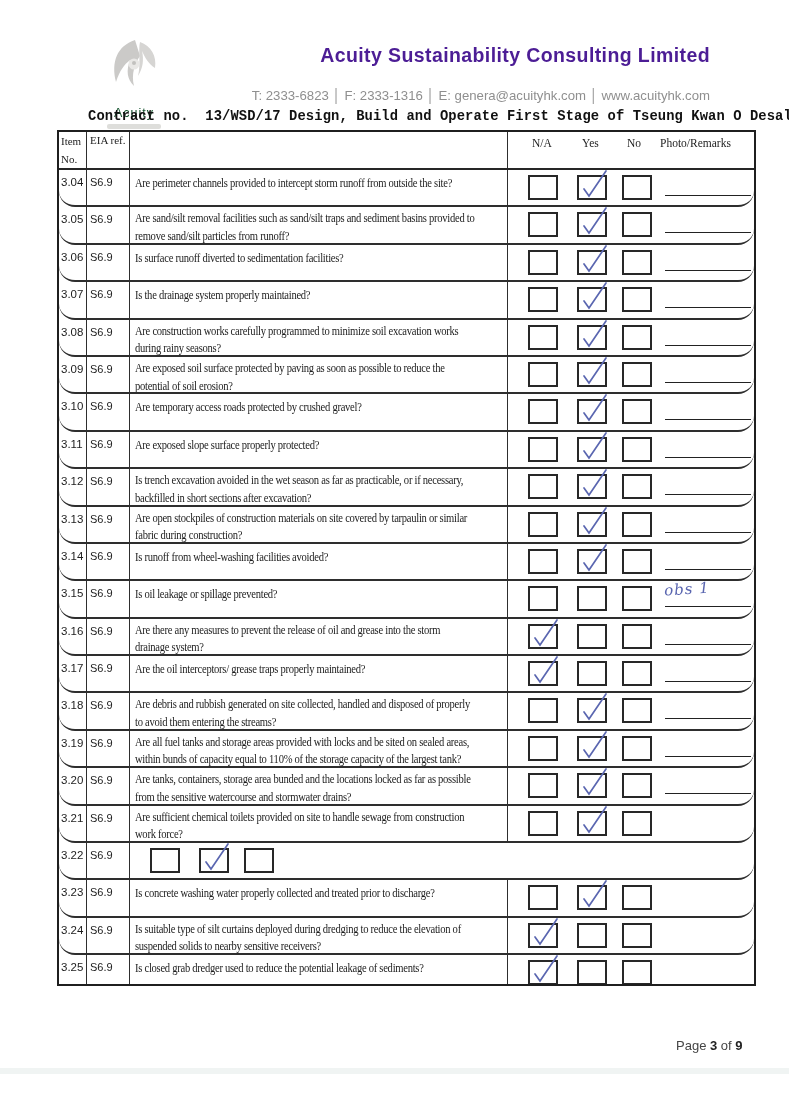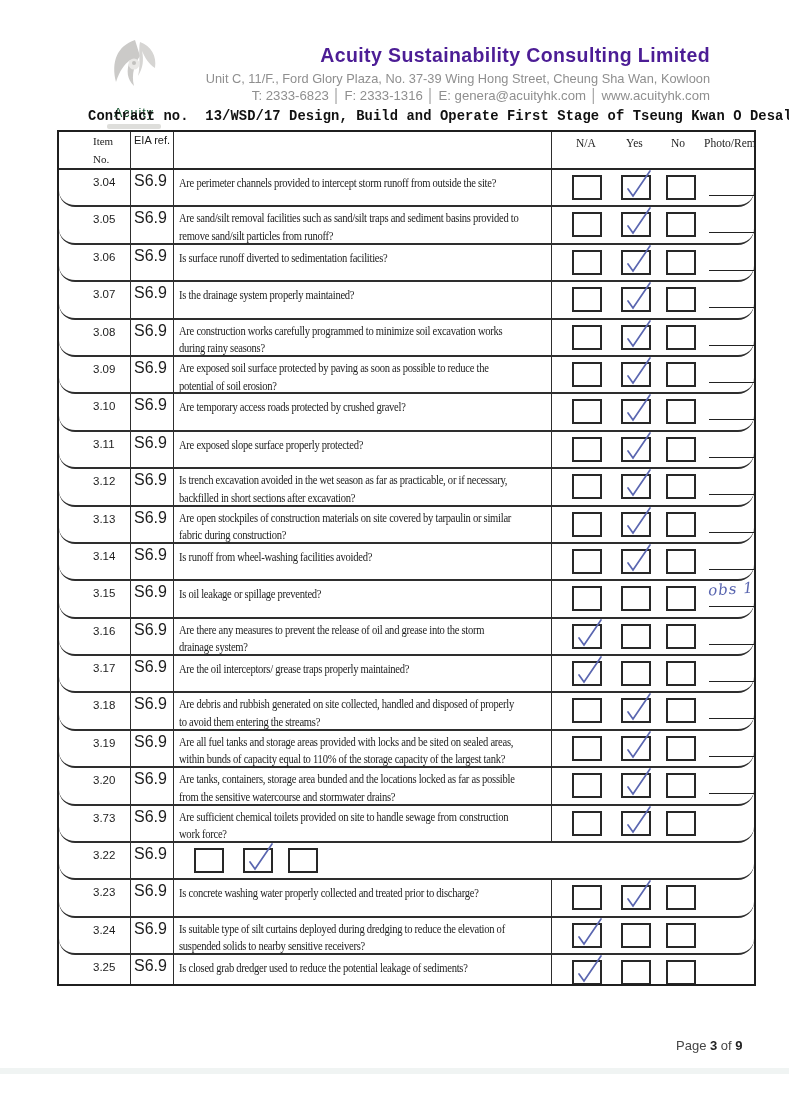--- a/index.html
+++ b/index.html
@@ -19,33 +19,33 @@
       color:#111;white-space:pre;letter-spacing:0.1px;font-family:Liberation Mono, monospace;}
 
   
   .checklist{position:absolute;left:57px;top:130px;width:699px;height:856px;
       box-sizing:border-box;border:2px solid #1f1f1f;overflow:hidden;background:#fff;}
   .trow,.thead{display:flex;box-sizing:border-box;}
   .thead{height:38px;border-bottom:2px solid #262626;}
   .trow{height:37.4px;flex:none;border-bottom:2px solid var(--border);border-radius:16px;}
   .trow:last-child{border-bottom:none;}
   .cell{box-sizing:border-box;}
-  .c-item{width:40px;border-right:1.5px solid var(--border);padding:2px 1px 0 2px;margin-left:32px;}
+  .c-item{width:28px;border-right:1.5px solid var(--border);padding:2px 1px 0 2px;}
   .c-eia{width:43px;border-right:1.5px solid var(--border);padding:2px 0 0 3px;}
   .c-q{width:378px;border-right:1.5px solid var(--border);padding:3px 0 16px 5px;overflow:hidden;}
   .c-ans{flex:1;position:relative;}
   .item{font-size:11.5px;font-family:"Liberation Sans",sans-serif;}
-  .eia{font-size:16px;font-family:"Liberation Sans",sans-serif;}
+  .eia{font-size:11px;font-family:"Liberation Sans",sans-serif;}
   .question{display:inline-block;white-space:pre;font-family:"Liberation Serif",serif;
       font-size:11.5px;line-height:17.6px;letter-spacing:-0.3px;
       transform:scaleX(0.92);transform-origin:0 0;}
   
   .h-itemcol{display:flex;flex-direction:column;justify-content:space-between;
       font-family:"Liberation Serif",serif;font-size:11px;padding:3px 0 3px 2px;}
-  .h-eia{font-family:Liberation Sans, sans-serif;font-size:11px;}
+  .h-eia{font-family:Liberation Serif, serif;font-size:11px;}
   .h-lab{position:absolute;top:5px;font-family:"Liberation Serif",serif;font-size:11.5px;}
   .h-na{left:24px;} .h-yes{left:74px;} .h-no{left:119px;} .h-photo{left:152px;}
 
   
   .box{position:absolute;top:5px;width:26px;height:21px;border:2.6px solid #282828;background:#fff;}
   .box-na{left:20px;} .box-yes{left:69px;} .box-no{left:114px;}
   .tick{position:absolute;left:-1px;top:-10px;width:31px;height:34px;overflow:visible;}
   .tick path{fill:none;stroke:var(--pen);stroke-width:1.7;stroke-linecap:round;}
   .rline{position:absolute;left:157px;top:25px;width:86px;border-bottom:1.8px solid #222;}
   .rtext{position:absolute;left:156px;top:-1px;color:var(--pen);font-size:15px;font-style:italic;
@@ -65,21 +65,20 @@
     <svg width="66" height="56" viewBox="0 0 66 56">
       <path d="M34 2 C16 8 10 24 15 44 C19 32 23 27 29 22 C25 33 26 41 33 48 C30 36 34 25 39 18 Z" fill="#cbcac8"></path>
       <path d="M39 4 C50 8 56 18 54 30 C48 26 44 20 41 13 C43 22 42 30 37 38 C40 27 37 12 39 4 Z" fill="#d6d5d3"></path>
       <circle cx="33" cy="26" r="5.5" fill="#e9e8e6"></circle>
       <circle cx="33" cy="25" r="2" fill="#c2c1bf"></circle>
     </svg>
     <div class="logo-name">Acuity</div>
     <div class="logo-tag"></div>
   </div>
   <div class="company-name">Acuity Sustainability Consulting Limited</div>
-  <div class="addr addr1">Unit C, 11/F., Ford Glory Plaza, No. 37-39 Wing Hong Street, Cheung Sha Wan, Kowloon</div>
   <div class="addr addr2">T: 2333-6823 │ F: 2333-1316 │ E: genera@acuityhk.com │ www.acuityhk.com</div>
   <div class="contract">Contract no.  13/WSD/17 Design, Build and Operate First Stage of Tseung Kwan O Desalination Plant</div>
 
   <div class="checklist">
     <div class="thead">
       <div class="cell c-item h-itemcol">
         <span>Item</span>
         <span>No.</span>
       </div>
       <div class="cell c-eia h-eia">EIA ref.</div>
@@ -380,21 +379,21 @@
                 <path d="M6 22 L11 29 L28 4"></path>
               </svg>
             </span>
         <span class="box box-no"></span>
         <span class="rline"></span>
         <span class="rtext"></span>
       </div>
     </div>
 
     <div class="trow">
-      <div class="cell c-item"><span class="item">3.73</span></div>
+      <div class="cell c-item"><span class="item">3.21</span></div>
       <div class="cell c-eia"><span class="eia">S6.9</span></div>
       <div class="cell c-q"><span class="question">Are sufficient chemical toilets provided on site to handle sewage from construction
 work force?</span></div>
       <div class="cell c-ans">
         <span class="box box-na"></span>
         <span class="box box-yes">
               <svg class="tick" viewBox="0 0 31 34">
                 <path d="M6 22 L11 29 L28 4"></path>
               </svg>
             </span>

